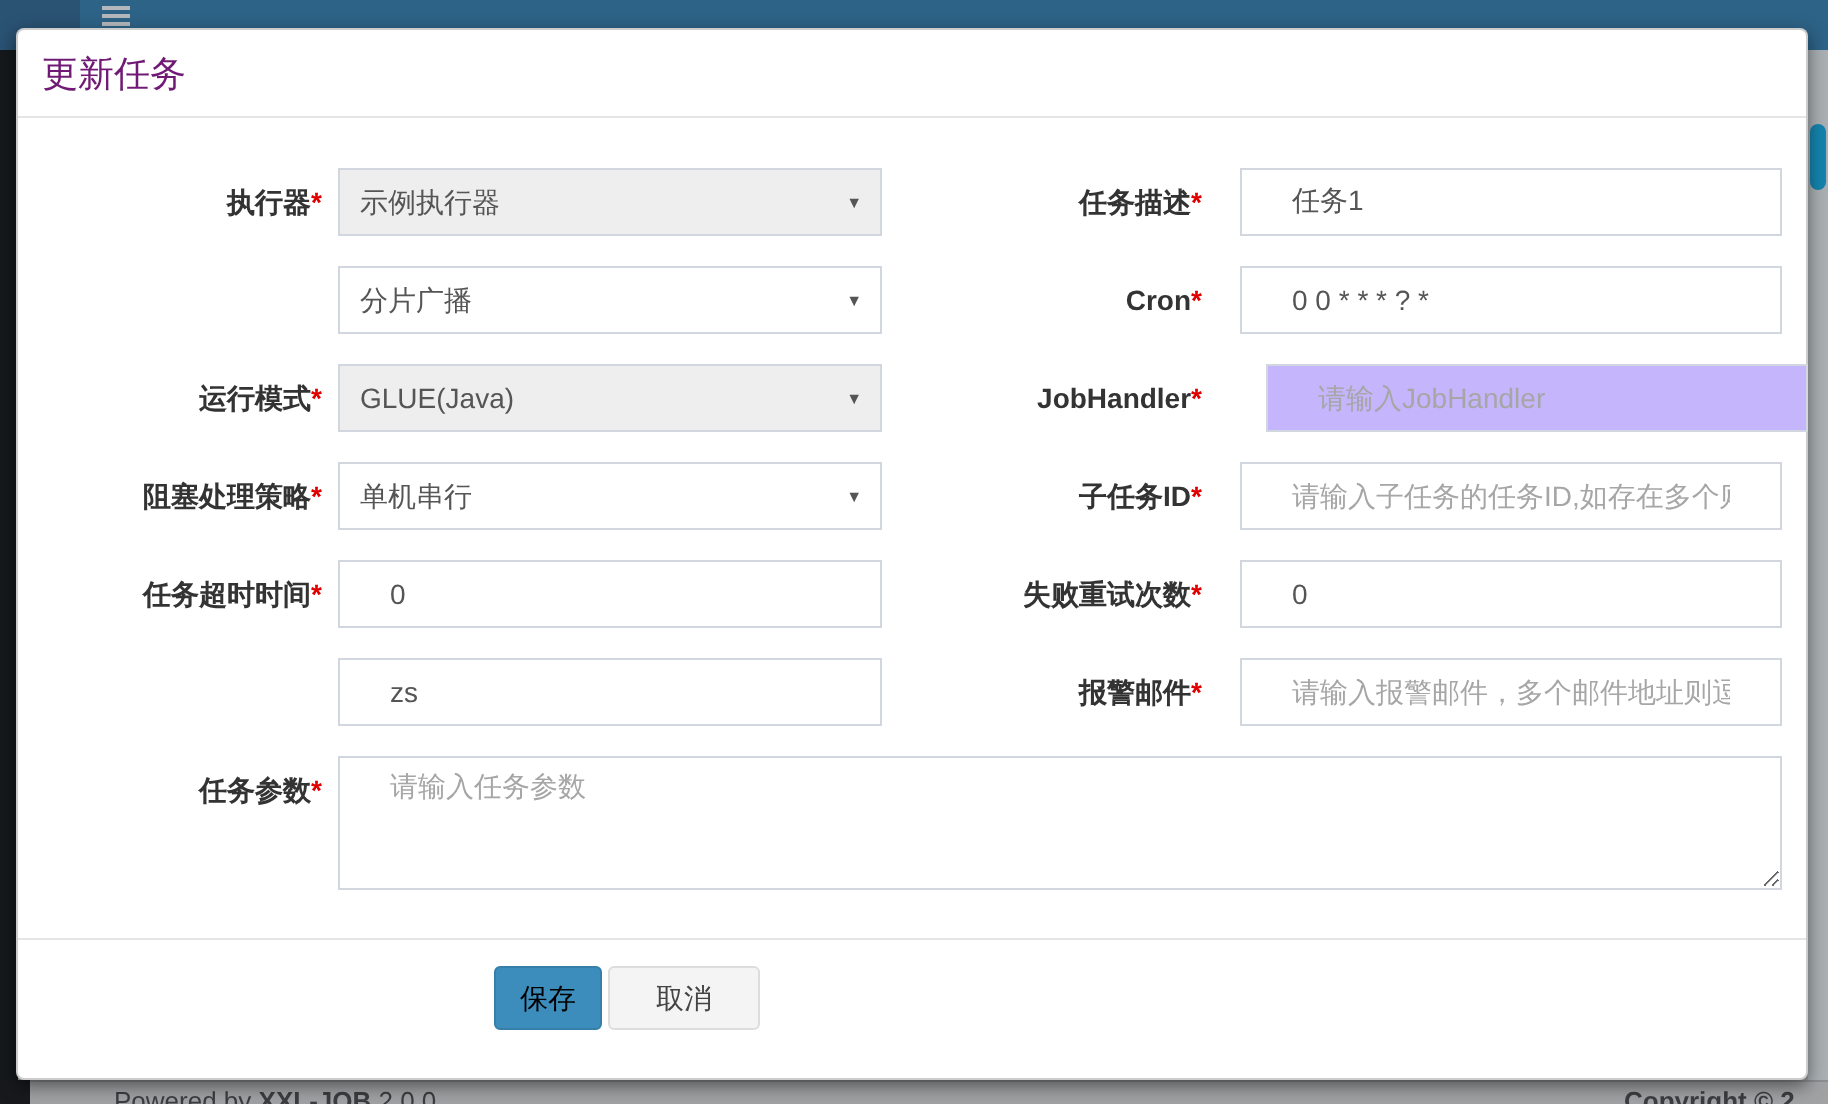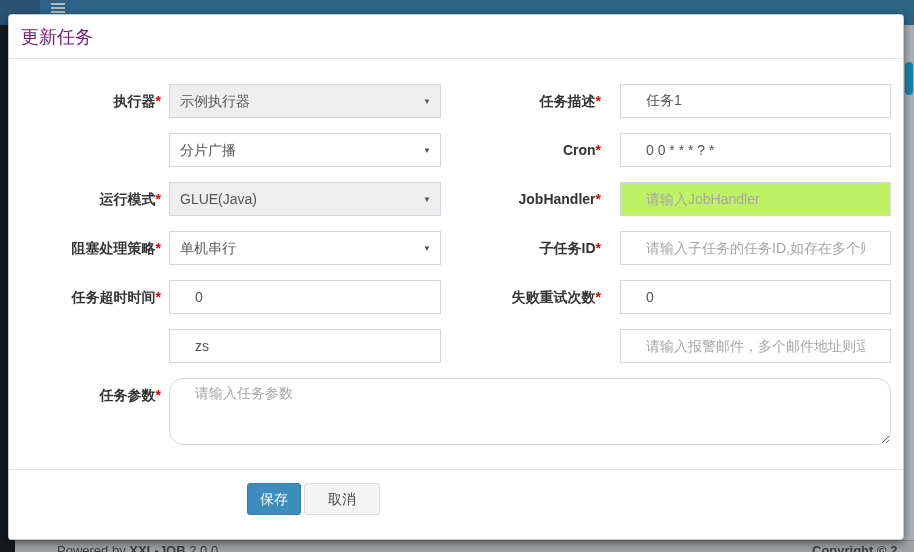--- a/index.html
+++ b/index.html
@@ -53,27 +53,27 @@
   }
   .sel .caret { position:absolute; right:9px; top:0; line-height:34px; font-size:8px; color:#555; }
   .sel.disabled { background:#eeeeee; cursor:not-allowed; }
 
   input.txt, textarea.txt {
     width:100%; height:34px; border:1px solid #d2d6de; background:#fff;
     padding:6px 25px; font-size:14px; color:#555;
     font-family:"Liberation Sans","DejaVu Sans",sans-serif; outline:none;
   }
   input.txt::placeholder, textarea.txt::placeholder { color:#a6a6a6; opacity:1; }
-  input.txt:disabled { background:#bef264; }
+  input.txt:disabled { background:#c4b5fd;margin-left:13px; }
   .ta-wrap { position:absolute; left:160px; top:0; width:722px; }
-  textarea.txt { height:67px; resize:both; display:block;border-radius:14px; }
+  textarea.txt { height:67px; resize:both; display:block; }
 
   .modal-ft-line { position:absolute; top:454px; left:0; width:100%; border-top:1px solid #e5e5e5; }
   .btn { position:absolute; top:468px; height:32px; border-radius:3px; font-size:14px; text-align:center; line-height:30px; cursor:pointer; }
-  .btn-save { left:238px; width:54px; background:#3c8dbc; border:1px solid #367fa9; color:#ffffff; }
+  .btn-save { left:238px; width:54px; background:#3c8dbc; border:1px solid #367fa9; color:#000000; }
   .btn-cancel { left:295px; width:76px; background:#f4f4f4; border:1px solid #dddddd; color:#444; }
 </style>
 </head>
 <body>
 
 <div class="topbar">
   <div class="logo-area"></div>
   <div class="hamburger">
       <i></i>
       <i></i>
@@ -135,20 +135,21 @@
 
   <div class="frow" style="top:265px">
     <div class="lab lab-l"><span>任务超时时间</span><span class="req">*</span></div>
     <div class="fld fld-l"><input class="txt" value="0" style=""></div>
     <div class="lab lab-r"><span>失败重试次数</span><span class="req">*</span></div>
     <div class="fld fld-r"><input class="txt" value="0" style=""></div>
   </div>
 
   <div class="frow" style="top:314px">
     <div class="fld fld-l"><input class="txt" value="zs" style=""></div>
+    <div class="lab lab-r"><span>报警邮件</span><span class="req">*</span></div>
     <div class="fld fld-r"><input class="txt" placeholder="请输入报警邮件，多个邮件地址则逗号分隔" style=""></div>
   </div>
 
   <div class="frow" style="top:363px; height:67px">
     <div class="lab lab-l"><span>任务参数</span><span class="req">*</span></div>
     <div class="ta-wrap">
         <textarea class="txt" placeholder="请输入任务参数" style=""></textarea>
       </div>
   </div>
 

